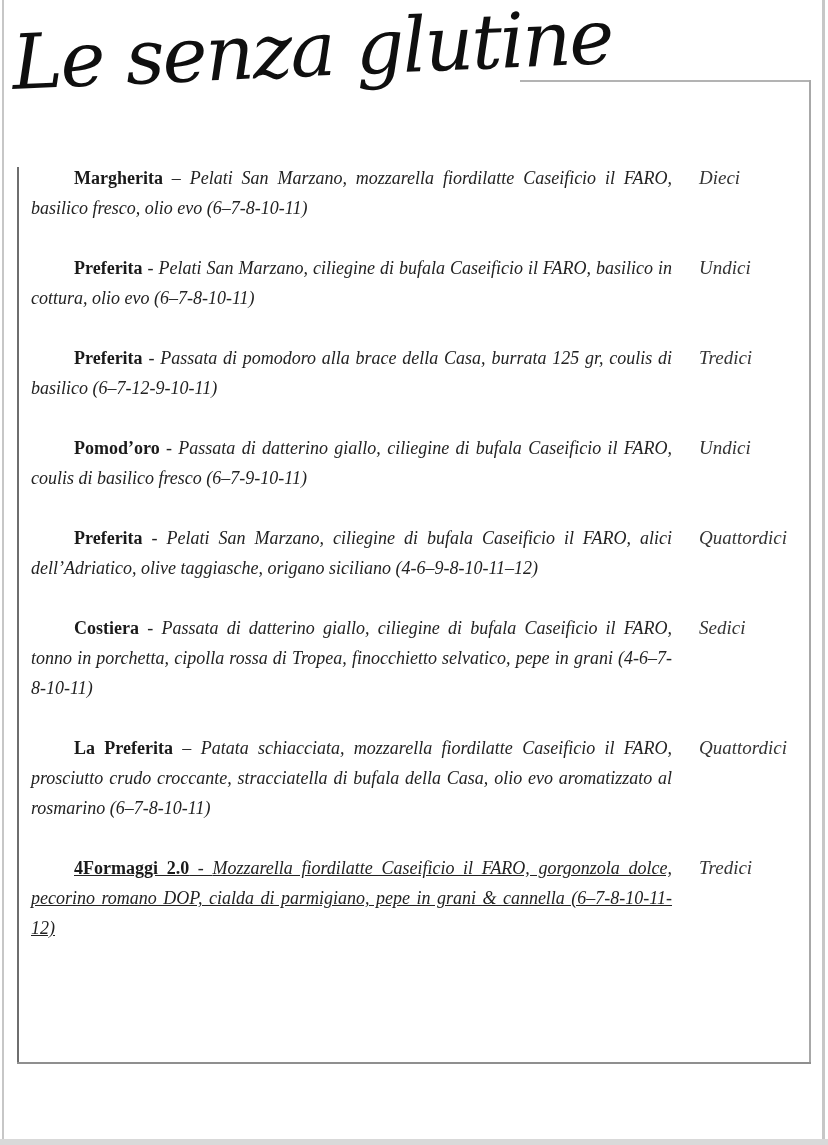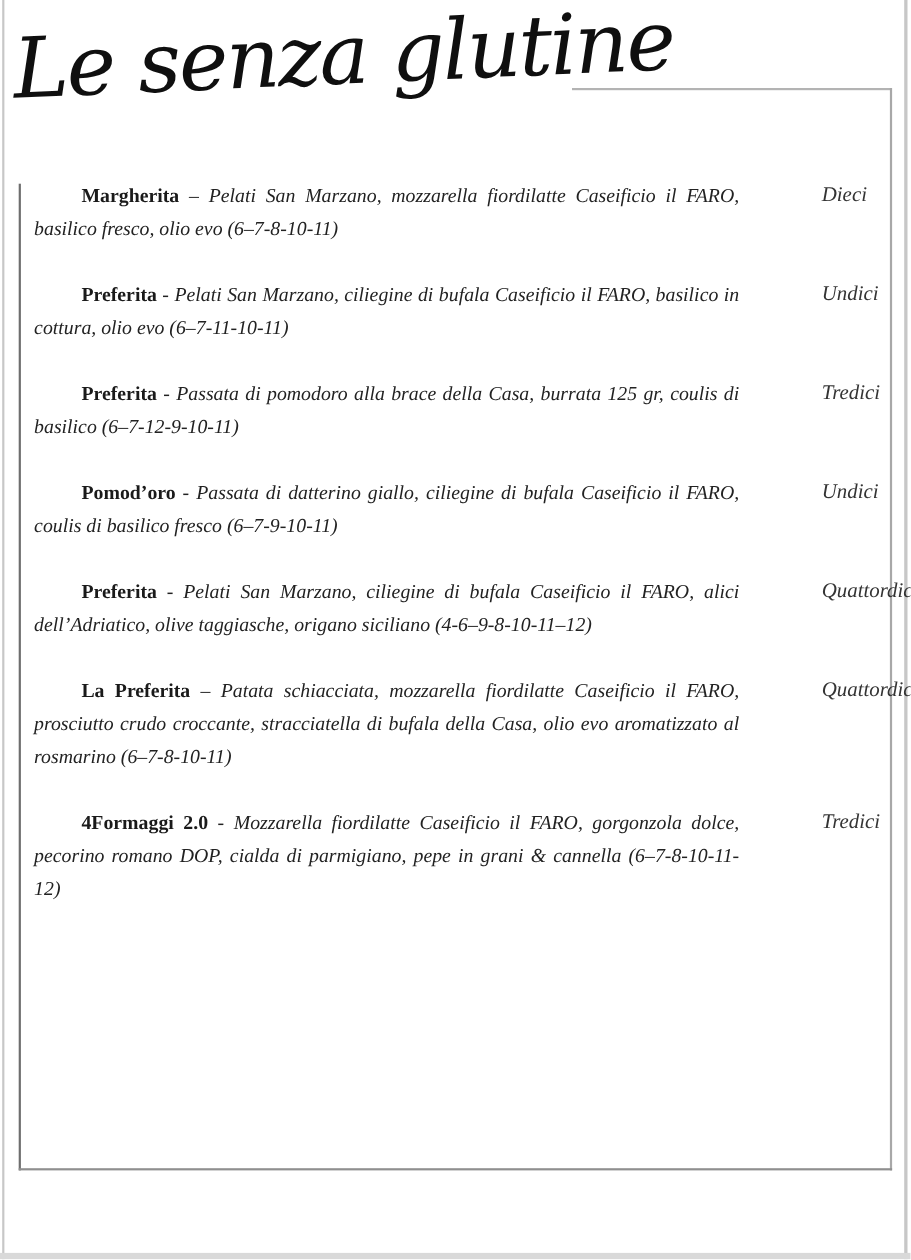--- a/index.html
+++ b/index.html
@@ -48,28 +48,28 @@
     width: 641px;
   }
   .item {
     position: relative;
     margin-bottom: 30px;
     font-size: 18px;
     line-height: 30px;
     color: #222222;
     text-align: justify;
   }
-  .item:last-child { margin-bottom: 0; }
+  .item:last-child { margin-bottom: 0; text-decoration: underline; }
   .nm { font-weight: bold; font-style: normal; color: #1a1a1a; margin-left: 43px; }
   .nm.bi { }
   .sep { font-style: normal; }
   .d { font-style: italic; }
   .price {
     position: absolute;
-    left: 716px;
+    left: 668px;
     top: 0;
     font-family: "Liberation Serif", serif;
     font-style: italic;
     font-size: 19px;
     line-height: 30px;
     color: #343434;
     white-space: nowrap;
     text-align: left;
   }
 </style>
@@ -90,39 +90,43 @@
   <div class="line line-bottom"></div>
 
   <div class="menu-content">
 
     <div class="item">
       <p><b class="nm">Margherita</b><span class="sep"> – </span><i class="d">Pelati San Marzano, mozzarella fiordilatte Caseificio il FARO, basilico fresco, olio evo (6–7-8-10-11)</i></p>
       <span class="price">Dieci</span>
     </div>
 
     <div class="item">
-      <p><b class="nm">Preferita</b><span class="sep"> - </span><i class="d">Pelati San Marzano, ciliegine di bufala Caseificio il FARO, basilico in cottura, olio evo (6–7-11-10-11)</i></p>
+      <p><b class="nm">Preferita</b><span class="sep"> - </span><i class="d">Pelati San Marzano, ciliegine di bufala Caseificio il FARO, basilico in cottura, olio evo (6–7-8-10-11)</i></p>
       <span class="price">Undici</span>
     </div>
 
     <div class="item">
       <p><b class="nm">Preferita</b><span class="sep"> - </span><i class="d">Passata di pomodoro alla brace della Casa, burrata 125 gr, coulis di basilico (6–7-12-9-10-11)</i></p>
       <span class="price">Tredici</span>
     </div>
 
     <div class="item">
       <p><b class="nm">Pomod’oro</b><span class="sep"> - </span><i class="d">Passata di datterino giallo, ciliegine di bufala Caseificio il FARO, coulis di basilico fresco (6–7-9-10-11)</i></p>
       <span class="price">Undici</span>
     </div>
 
     <div class="item">
       <p><b class="nm">Preferita</b><span class="sep"> - </span><i class="d">Pelati San Marzano, ciliegine di bufala Caseificio il FARO, alici dell’Adriatico, olive taggiasche, origano siciliano (4-6–9-8-10-11–12)</i></p>
       <span class="price">Quattordici</span>
     </div>
 
+    <div class="item">
+      <p><b class="nm">Costiera</b><span class="sep"> - </span><i class="d">Passata di datterino giallo, ciliegine di bufala Caseificio il FARO, tonno in porchetta, cipolla rossa di Tropea, finocchietto selvatico, pepe in grani (4-6–7-8-10-11)</i></p>
+      <span class="price">Sedici</span>
+    </div>
 
     <div class="item">
       <p><b class="nm bi">La Preferita</b><span class="sep"> – </span><i class="d">Patata schiacciata, mozzarella fiordilatte Caseificio il FARO, prosciutto crudo croccante, stracciatella di bufala della Casa, olio evo aromatizzato al rosmarino (6–7-8-10-11)</i></p>
       <span class="price">Quattordici</span>
     </div>
 
 
     <div class="item">
       <p><b class="nm">4Formaggi 2.0</b><span class="sep"> - </span><i class="d">Mozzarella fiordilatte Caseificio il FARO, gorgonzola dolce, pecorino romano DOP, cialda di parmigiano, pepe in grani &amp; cannella (6–7-8-10-11-12)</i></p>
       <span class="price">Tredici</span>

